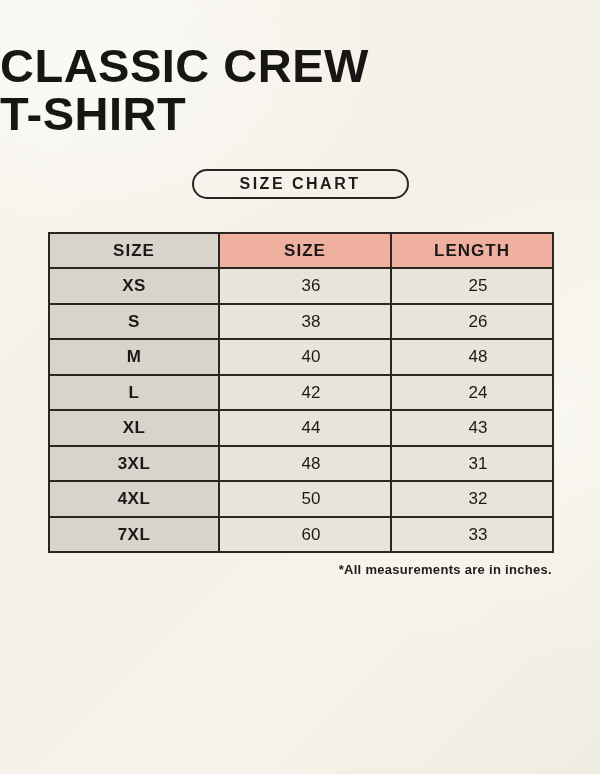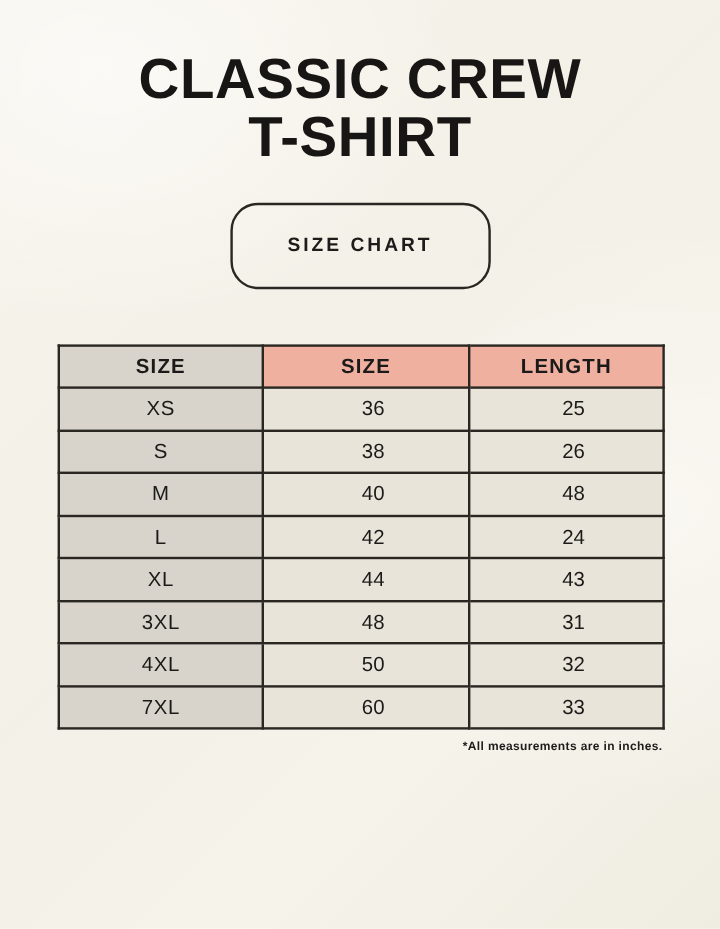--- a/index.html
+++ b/index.html
@@ -16,68 +16,67 @@
       radial-gradient(ellipse 500px 360px at 90% 55%, rgba(255,255,255,0.35), rgba(255,255,255,0) 70%),
       linear-gradient(135deg, #f7f4ec 0%, #f3f0e7 45%, #f6f3ea 70%, #efece2 100%);
   }
   .page {
     width: 600px;
     height: 774px;
     position: relative;
   }
   .title {
     padding-top: 42px;
-    text-align: center;
     font-weight: 700;
     font-size: 47px;
     line-height: 1.02;
     letter-spacing: 0.5px;
     color: #171614;
   }
   .title .line { display: block; }
   .badge {
     width: fit-content;
     margin: 31px auto 0 auto;
     border: 2px solid #2a2722;
     border-radius: 23px;
-    padding: 25px 46px;
+    padding: 4px 46px;
     background: transparent;
     font-size: 16px;
     font-weight: 700;
     letter-spacing: 2.5px;
     color: #1d1c1a;
   }
   .table-wrap {
     width: 504px;
-    margin: 46px auto 0 auto;
+    margin: 33px auto 0 auto;
   }
   table {
     width: 504px;
     border-collapse: collapse;
     table-layout: fixed;
   }
   th, td {
     border: 2px solid #2a2722;
     height: 35.5px;
     text-align: center;
     vertical-align: middle;
     font-size: 17px;
   }
   th { letter-spacing: 1px; font-weight: 700; }
   col.c-size   { width: 170px; }
   col.c-chest  { width: 172px; }
   col.c-length { width: 162px; }
   th.col-size, td.col-size { background: #d8d3cb; }
   th.col-accent { background: #efb0a0; }
   td.col-data { background: #e9e4d9; font-weight: 400; padding-left: 12px; }
-  td.col-size { font-weight: 400; letter-spacing: 0.5px; }
+  td.col-size { font-weight: 700; letter-spacing: 0.5px; }
   .footnote {
     margin-top: 9px;
     text-align: right;
-    font-size: 10px;
+    font-size: 13px;
     font-weight: 700;
     letter-spacing: 0.3px;
     color: #1d1c1a;
   }
 </style>
 </head>
 <body>
 
 <div class="page">
 

